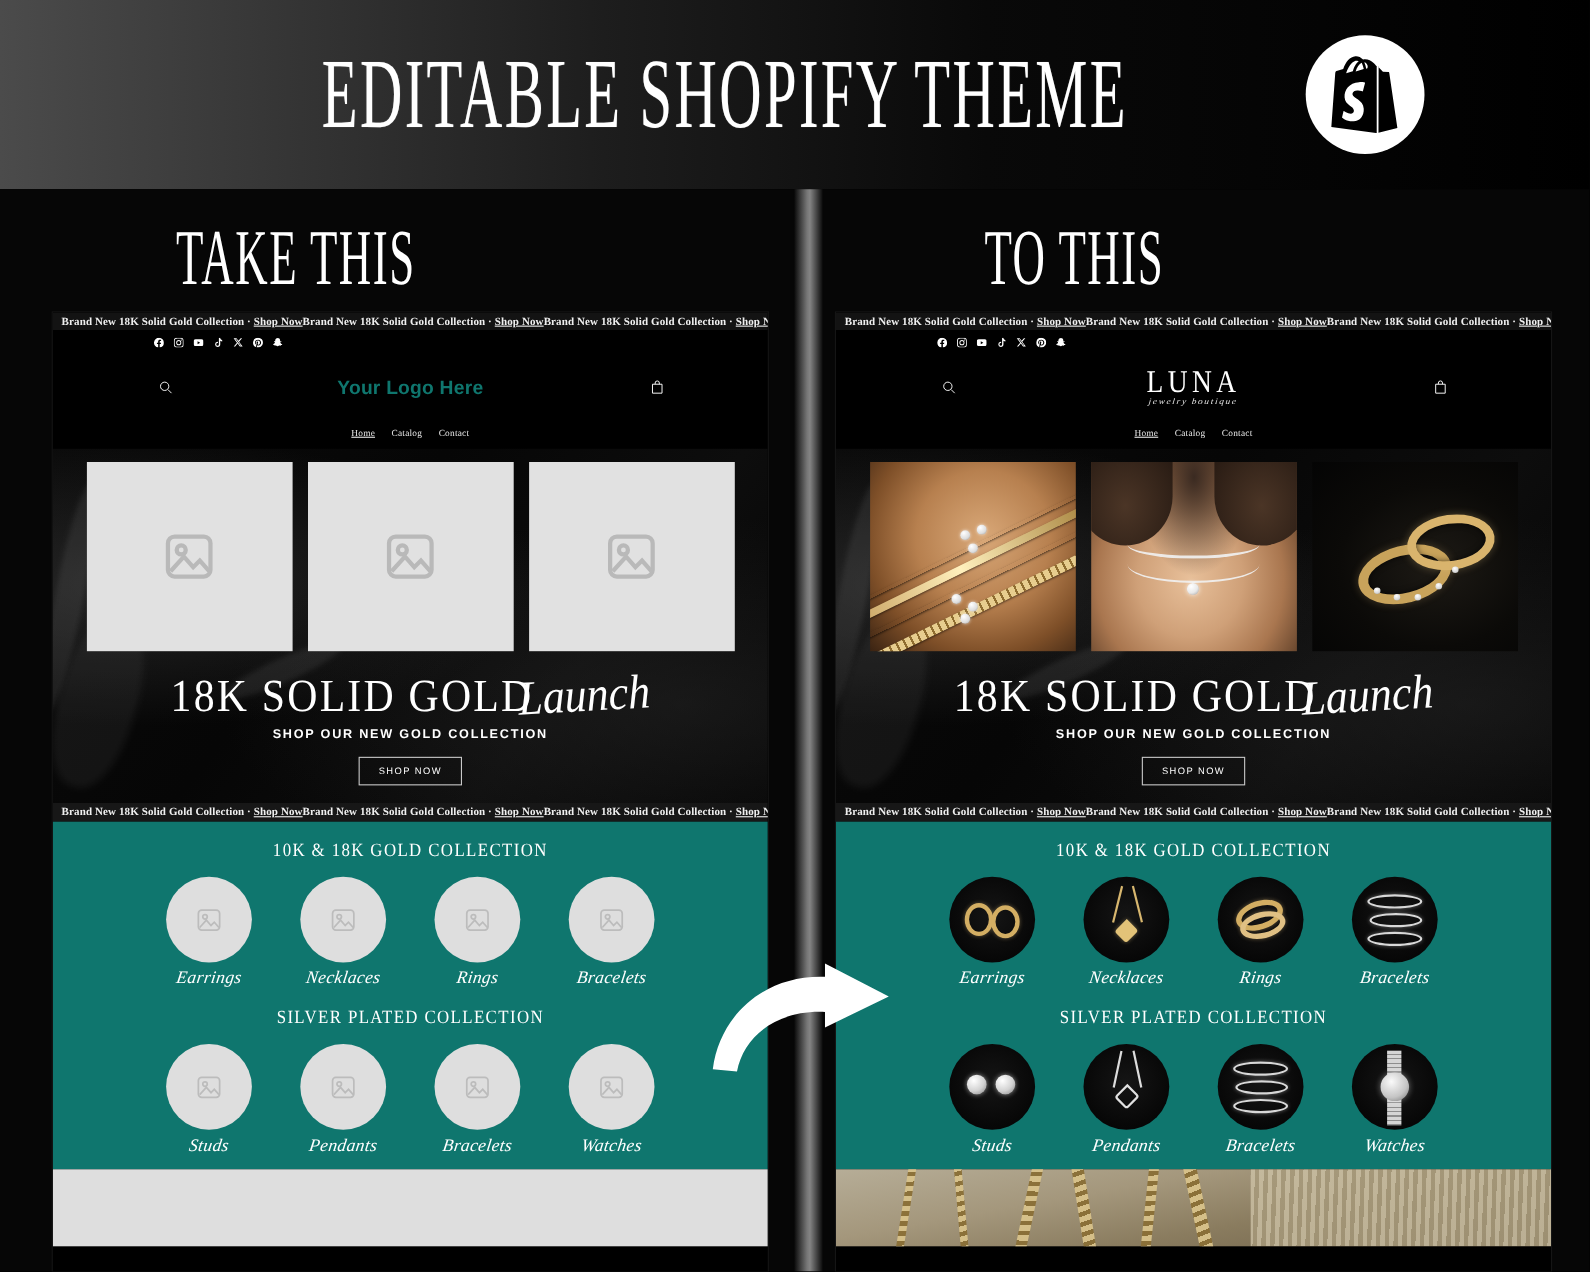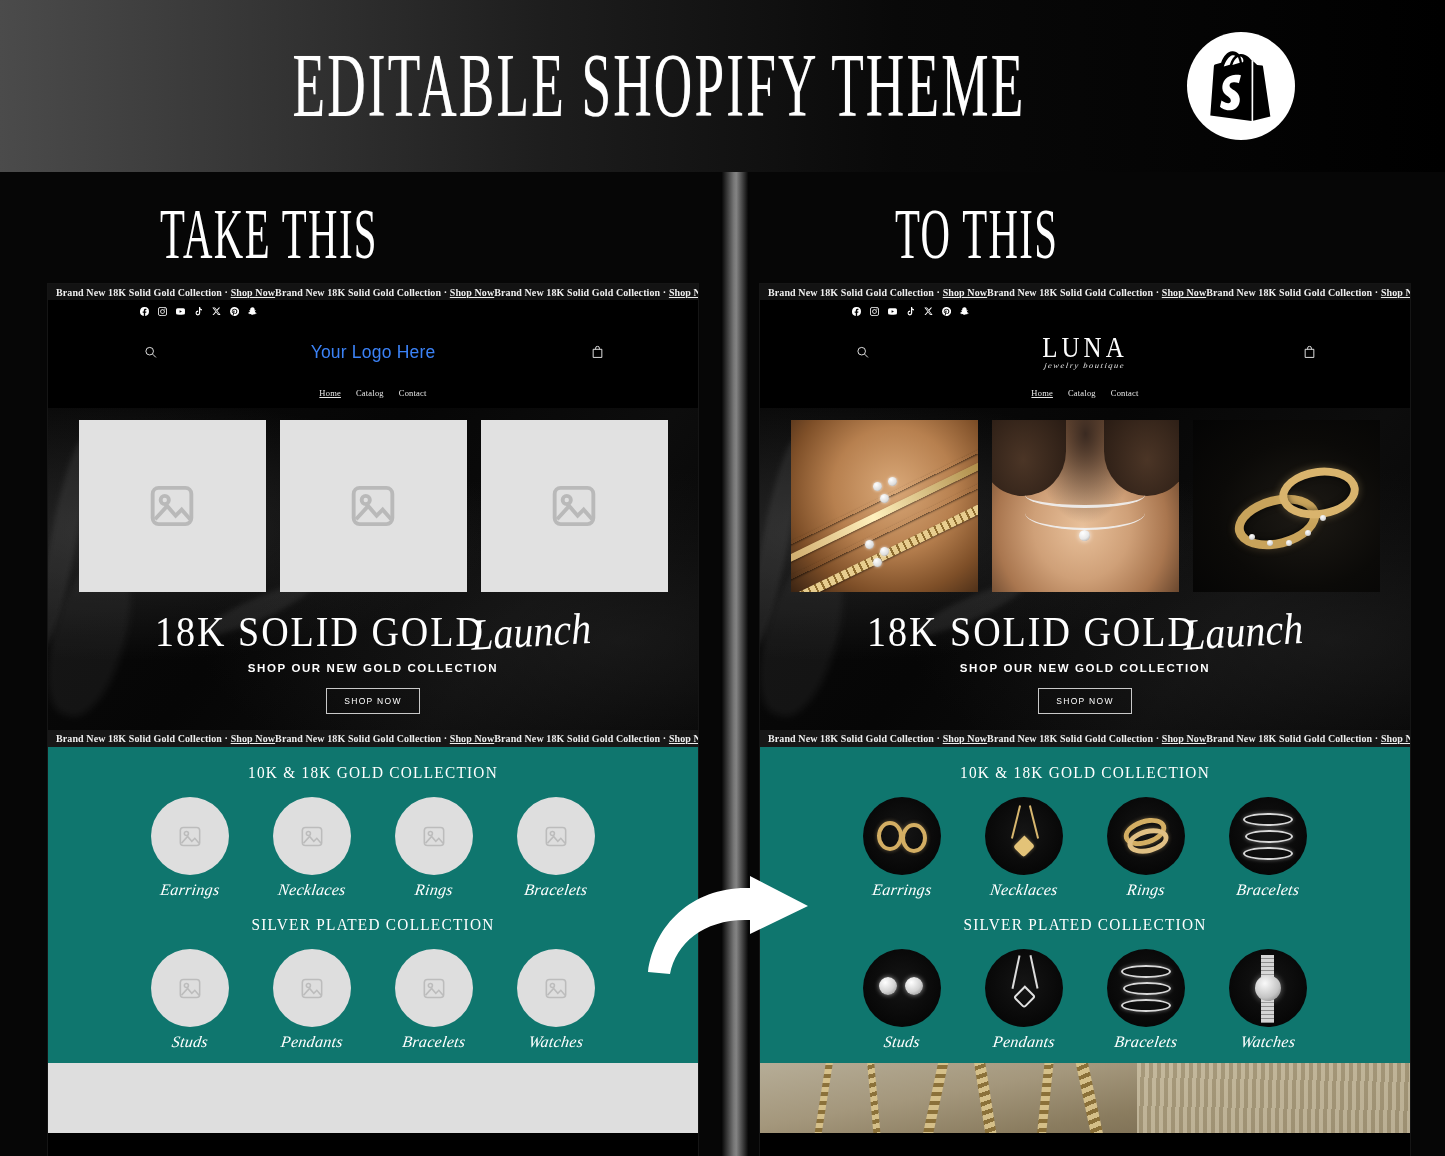--- a/index.html
+++ b/index.html
@@ -85,21 +85,21 @@
   .store-header{
     position:relative; height:72px;
     display:flex; align-items:center; justify-content:center;
   }
   .hdr-icon{ position:absolute; top:50%; transform:translateY(-50%); }
   .hdr-icon.search{ left:96px; }
   .hdr-icon.cart{ right:94px; }
   .hdr-icon svg{ width:13px; height:13px; stroke:#fff; fill:none; stroke-width:1.6; display:block; }
 
   .logo-plain{
-    color:#3b82f6; font-size:17.5px; font-weight:normal; letter-spacing:.2px;
+    color:#0f766e; font-size:17.5px; font-weight:bold; letter-spacing:.2px;
     font-family:"Liberation Sans", sans-serif;
   }
   .logo-luna{ text-align:center; line-height:1; }
   .logo-luna .luna-word{
     font-family:"Liberation Serif", serif;
     color:#fff; font-size:25px; letter-spacing:4px;
     display:block; transform:scaleY(1.15);
   }
   .logo-luna .luna-sub{
     font-family:"Liberation Serif", serif;

